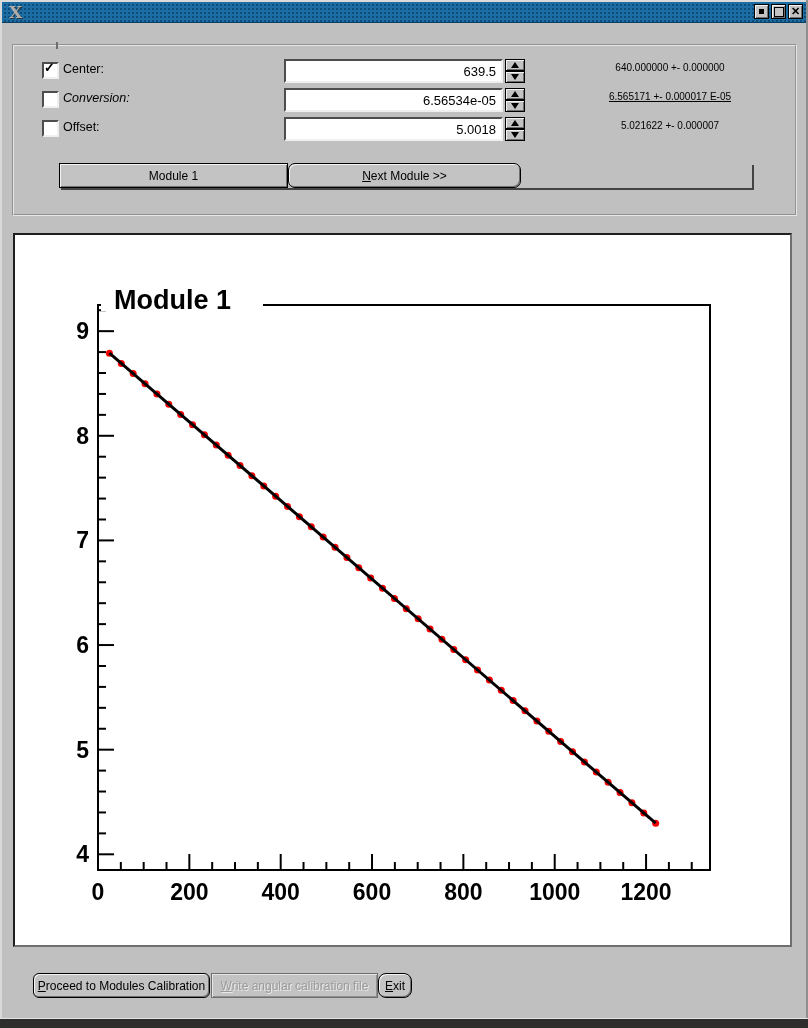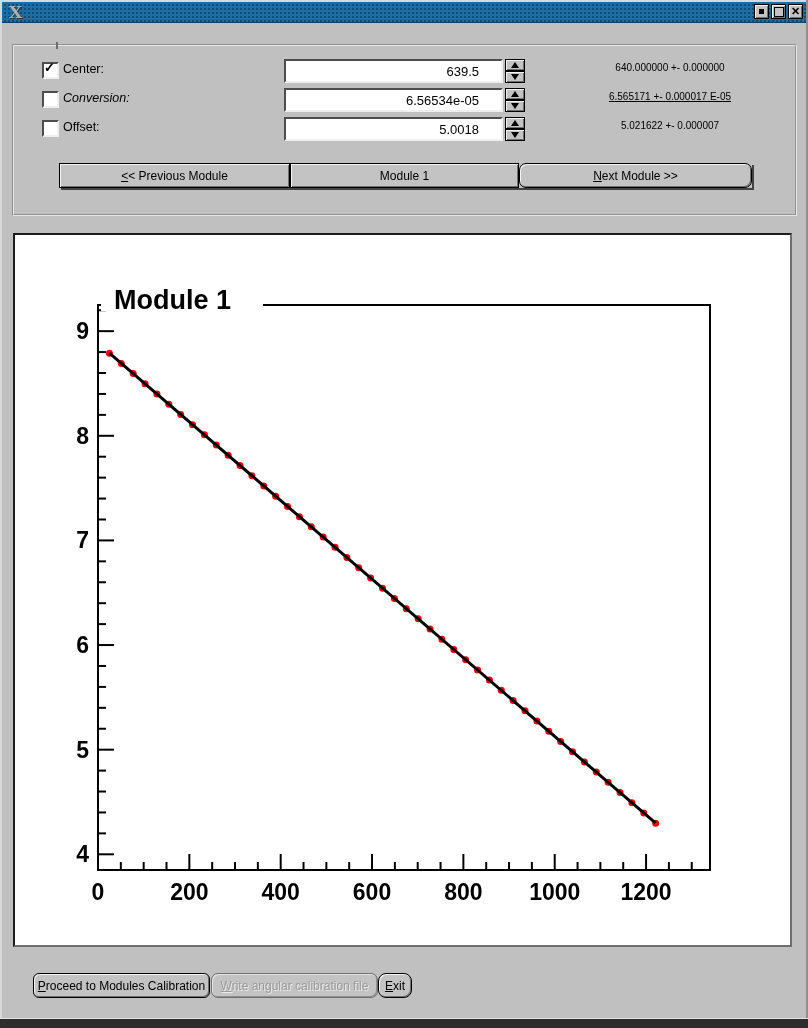--- a/index.html
+++ b/index.html
@@ -47,21 +47,21 @@
     display:none;position:absolute;left:0px;top:-3px;
     font-size:13px;font-weight:bold;color:#000;line-height:14px;
   }
   .checkbox.checked .check{display:block;}
   .param-label{position:absolute;left:49px;font-size:12.5px;color:#000;white-space:nowrap;}
   .spinbox{position:absolute;left:270px;width:242px;height:24px;}
   .spin-input{
     position:absolute;left:0;top:0;width:219px;height:24px;box-sizing:border-box;
     border:2px solid;border-color:#4d4d4d #efefef #efefef #4d4d4d;background:#fff;
     font-family:"Liberation Sans", sans-serif;font-size:13px;text-align:right;
-    padding:0 22px 0 0;color:#000;outline:none;
+    padding:0 5px 0 0;color:#000;outline:none;
   }
   .spin-btns{position:absolute;left:221px;top:0;width:20px;height:24px;}
   .spin-up,.spin-down{
     position:absolute;left:0;width:20px;height:12px;background:#c3c3c3;
     border:1px solid #000;box-sizing:border-box;
     box-shadow:inset 1px 1px 0 #f2f2f2, inset -1px -1px 0 #6e6e6e;
     display:flex;align-items:center;justify-content:center;padding:0;cursor:default;
   }
   .spin-up{top:0;} .spin-down{top:12px;}
   .tri-up{width:0;height:0;border-left:4px solid transparent;border-right:4px solid transparent;border-bottom:6px solid #000;}
@@ -84,21 +84,21 @@
   .mn{text-decoration:underline;}
   
   .plot-panel{
     position:absolute;left:13px;top:233px;width:779px;height:714px;background:#fff;
     border:2px solid;border-color:#1e1e1e #6f6f6f #6f6f6f #1e1e1e;box-sizing:border-box;
   }
   .plot-panel svg{position:absolute;left:0;top:0;}
   
   .footer-btn{position:absolute;top:973px;height:25px;box-sizing:border-box;}
   .btn-proceed{left:33px;width:177px;border-radius:6px;}
-  .btn-write{left:211px;width:167px;border-radius:7px;}
+  .btn-write{left:211px;width:167px;}
   .btn-exit{left:378px;width:34px;border-radius:8px;}
   .btn.disabled{
     color:#9b9b9b;text-shadow:1px 1px 0 #eaeaea;border-color:#6f6f6f;
     box-shadow:inset 1px 1px 0 #e6e6e6, inset -1px -1px 0 #8f8f8f;
   }
   
   .bottom-edge{
     position:absolute;left:0;top:1018px;width:808px;height:10px;
     background:#2d2d2d;border-top:1px solid #e3e3e3;
   }
@@ -171,23 +171,20 @@
           </button>
         <button class="spin-down">
             <span class="tri-down"></span>
           </button>
       </div>
     </div>
     <span class="readout" style="top:74px;">5.021622 +- 0.000007</span>
   </div>
 
   <div class="nav-row">
-    <button class="btn nav-btn nav-prev">
-        <span><span class="mn">&lt;</span><span>&lt; Previous Module</span></span>
-      </button>
     <button class="btn nav-btn nav-cur">
         <span>Module 1</span>
       </button>
     <button class="btn nav-btn nav-next">
         <span><span class="mn">N</span><span>ext Module &gt;&gt;</span></span>
       </button>
   </div>
 </div>
 
 <div class="plot-panel">

